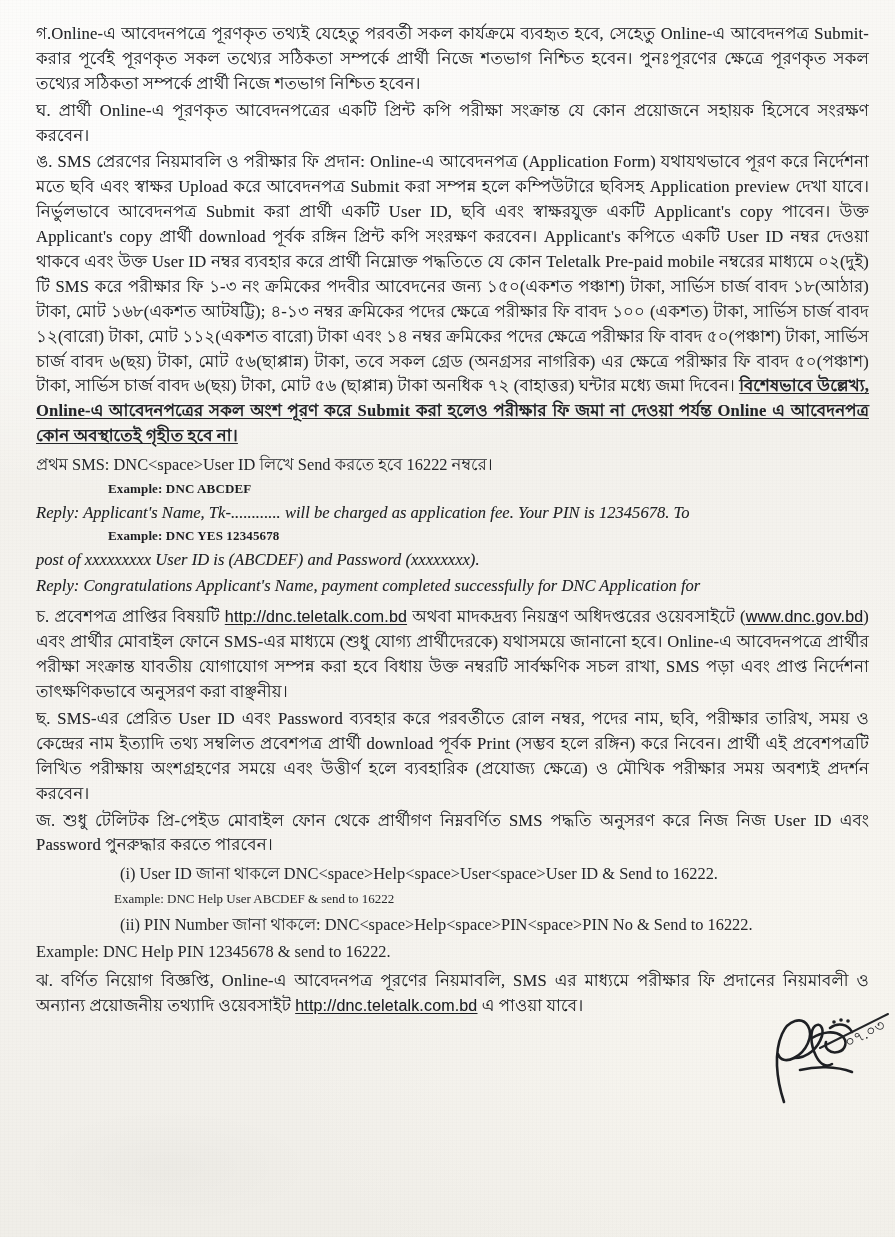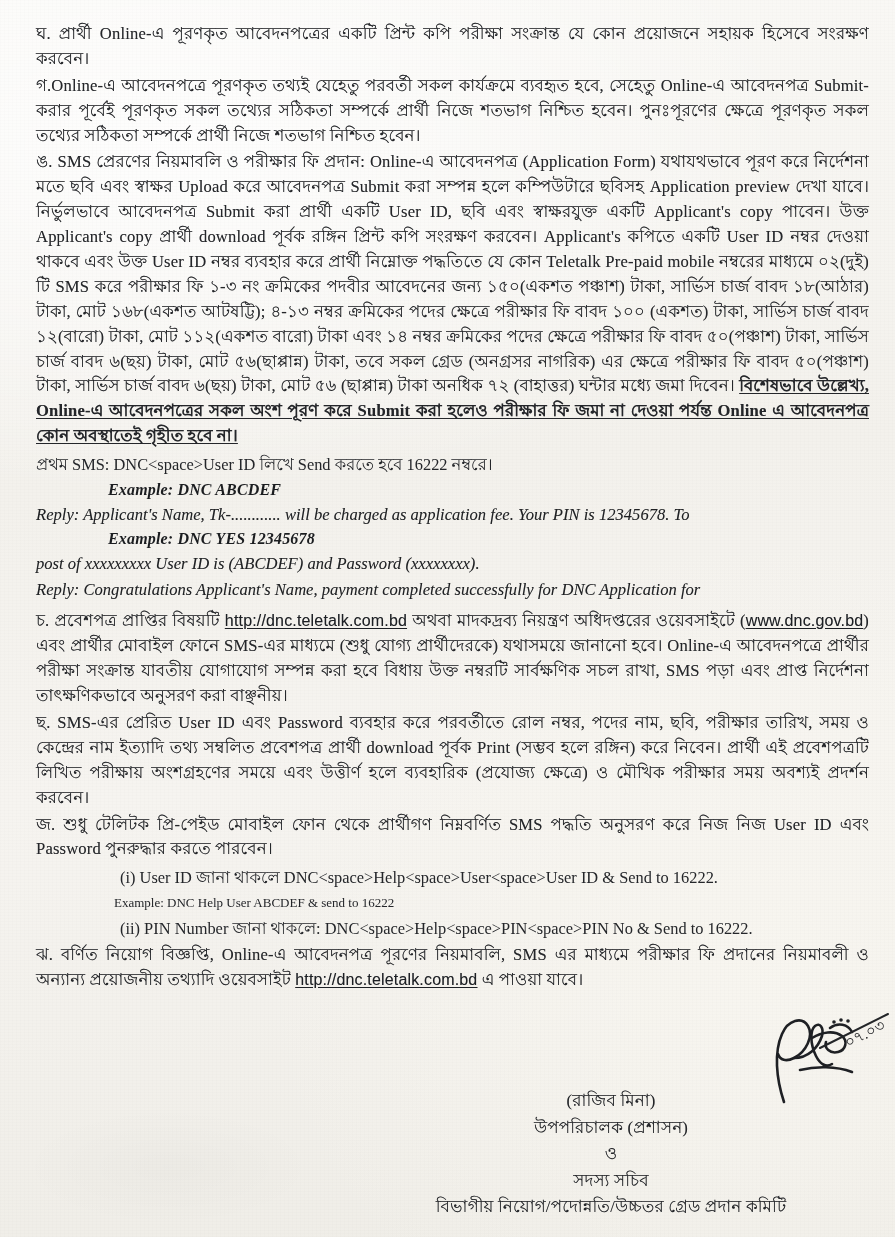--- a/index.html
+++ b/index.html
@@ -67,23 +67,22 @@
   
   .italic-line {
     font-style: italic;
     font-size: 16.6px;
     line-height: 1.52;
     color: #1f2124;
     margin: 1px 0 1px 0;
     text-shadow: 0 0 .6px rgba(40,40,40,.3);
   }
   .ex-line {
-    font-style: italic;
     font-weight: 700;
-    font-size: 16px;
+    font-size: 13px;
     margin: 3px 0 3px 72px;
     color: #1b1d20;
     letter-spacing: .01em;
   }
 
   .sms-line {
     font-size: 16.4px;
     color: #24262a;
     margin: 4px 0 2px 0;
     line-height: 1.5;
@@ -164,23 +163,23 @@
   }
 </style>
 </head>
 <body>
 
 <div id="page">
   <div class="smudge"></div>
 
   <div class="content">
 
+    <p class="para bn">গ.Online-এ আবেদনপত্রে পূরণকৃত তথ্যই যেহেতু পরবর্তী সকল কার্যক্রমে ব্যবহৃত হবে, সেহেতু Online-এ আবেদনপত্র Submit-করার পূর্বেই পূরণকৃত সকল তথ্যের সঠিকতা সম্পর্কে প্রার্থী নিজে শতভাগ নিশ্চিত হবেন। পুনঃপূরণের ক্ষেত্রে পূরণকৃত সকল তথ্যের সঠিকতা সম্পর্কে প্রার্থী নিজে শতভাগ নিশ্চিত হবেন।</p>
+
     <p class="para bn">ঘ. প্রার্থী Online-এ পূরণকৃত আবেদনপত্রের একটি প্রিন্ট কপি পরীক্ষা সংক্রান্ত যে কোন প্রয়োজনে সহায়ক হিসেবে সংরক্ষণ করবেন।</p>
-
-    <p class="para bn">গ.Online-এ আবেদনপত্রে পূরণকৃত তথ্যই যেহেতু পরবর্তী সকল কার্যক্রমে ব্যবহৃত হবে, সেহেতু Online-এ আবেদনপত্র Submit-করার পূর্বেই পূরণকৃত সকল তথ্যের সঠিকতা সম্পর্কে প্রার্থী নিজে শতভাগ নিশ্চিত হবেন। পুনঃপূরণের ক্ষেত্রে পূরণকৃত সকল তথ্যের সঠিকতা সম্পর্কে প্রার্থী নিজে শতভাগ নিশ্চিত হবেন।</p>
 
     <p class="para bn"><span>ঙ. SMS প্রেরণের নিয়মাবলি ও পরীক্ষার ফি প্রদান:  Online-এ আবেদনপত্র (Application Form) যথাযথভাবে পূরণ করে নির্দেশনা মতে ছবি এবং স্বাক্ষর Upload করে আবেদনপত্র Submit করা সম্পন্ন হলে কম্পিউটারে ছবিসহ Application preview দেখা যাবে। নির্ভুলভাবে আবেদনপত্র Submit করা প্রার্থী একটি User ID, ছবি এবং স্বাক্ষরযুক্ত একটি Applicant's copy পাবেন। উক্ত Applicant's copy প্রার্থী download পূর্বক রঙ্গিন প্রিন্ট কপি সংরক্ষণ করবেন। Applicant's কপিতে একটি User ID নম্বর দেওয়া থাকবে এবং উক্ত User ID নম্বর ব্যবহার করে প্রার্থী নিম্নোক্ত পদ্ধতিতে যে কোন Teletalk Pre-paid mobile নম্বরের মাধ্যমে ০২(দুই) টি SMS করে পরীক্ষার ফি ১-৩ নং ক্রমিকের পদবীর আবেদনের জন্য ১৫০(একশত পঞ্চাশ) টাকা, সার্ভিস চার্জ বাবদ ১৮(আঠার) টাকা, মোট ১৬৮(একশত আটষট্টি); ৪-১৩ নম্বর ক্রমিকের পদের ক্ষেত্রে পরীক্ষার ফি বাবদ ১০০ (একশত) টাকা, সার্ভিস চার্জ বাবদ ১২(বারো) টাকা, মোট ১১২(একশত বারো) টাকা এবং ১৪ নম্বর ক্রমিকের পদের ক্ষেত্রে পরীক্ষার ফি বাবদ ৫০(পঞ্চাশ) টাকা, সার্ভিস চার্জ বাবদ ৬(ছয়) টাকা, মোট ৫৬(ছাপ্পান্ন) টাকা, তবে সকল গ্রেড (অনগ্রসর নাগরিক) এর ক্ষেত্রে পরীক্ষার ফি বাবদ ৫০(পঞ্চাশ) টাকা, সার্ভিস চার্জ বাবদ ৬(ছয়) টাকা, মোট ৫৬ (ছাপ্পান্ন) টাকা অনধিক ৭২ (বাহাত্তর) ঘন্টার মধ্যে জমা দিবেন। </span><span class="emph">বিশেষভাবে উল্লেখ্য, Online-এ আবেদনপত্রের সকল অংশ পূরণ করে Submit করা হলেও পরীক্ষার ফি জমা না দেওয়া পর্যন্ত Online এ আবেদনপত্র কোন অবস্থাতেই গৃহীত হবে না।</span></p>
 
     <p class="sms-line nojust">প্রথম SMS: DNC&lt;space&gt;User ID লিখে Send  করতে হবে 16222  নম্বরে।</p>
 
     <p class="ex-line">Example: DNC ABCDEF</p>
 
     <p class="italic-line nojust">Reply: Applicant's Name, Tk-............ will be charged as application fee. Your PIN is 12345678. To</p>
 
 
@@ -193,20 +192,21 @@
 
     <p class="para bn"><span>চ. প্রবেশপত্র প্রাপ্তির বিষয়টি </span><span class="link">http://dnc.teletalk.com.bd</span><span> অথবা মাদকদ্রব্য নিয়ন্ত্রণ অধিদপ্তরের ওয়েবসাইটে (</span><span class="link">www.dnc.gov.bd</span><span>) এবং প্রার্থীর মোবাইল ফোনে SMS-এর মাধ্যমে (শুধু যোগ্য প্রার্থীদেরকে) যথাসময়ে জানানো হবে। Online-এ আবেদনপত্রে প্রার্থীর পরীক্ষা সংক্রান্ত যাবতীয় যোগাযোগ সম্পন্ন করা হবে বিধায় উক্ত নম্বরটি সার্বক্ষণিক সচল রাখা, SMS পড়া এবং প্রাপ্ত নির্দেশনা তাৎক্ষণিকভাবে অনুসরণ করা বাঞ্ছনীয়।</span></p>
 
     <p class="para bn">ছ. SMS-এর প্রেরিত User ID এবং Password  ব্যবহার করে পরবর্তীতে রোল নম্বর, পদের নাম, ছবি, পরীক্ষার তারিখ, সময় ও কেন্দ্রের নাম ইত্যাদি তথ্য সম্বলিত প্রবেশপত্র প্রার্থী download পূর্বক Print (সম্ভব হলে রঙ্গিন) করে নিবেন। প্রার্থী এই প্রবেশপত্রটি লিখিত পরীক্ষায় অংশগ্রহণের সময়ে এবং উত্তীর্ণ হলে ব্যবহারিক (প্রযোজ্য ক্ষেত্রে) ও মৌখিক পরীক্ষার সময় অবশ্যই প্রদর্শন করবেন।</p>
 
     <p class="para bn">জ. শুধু টেলিটক প্রি-পেইড মোবাইল ফোন থেকে প্রার্থীগণ নিম্নবর্ণিত SMS পদ্ধতি অনুসরণ করে নিজ নিজ User ID এবং Password পুনরুদ্ধার করতে পারবেন।</p>
 
     <p class="indent-i">(i) User ID জানা থাকলে DNC&lt;space&gt;Help&lt;space&gt;User&lt;space&gt;User ID &amp; Send to 16222.</p>
     <p class="indent-ex">Example: DNC Help User ABCDEF &amp; send to 16222</p>
     <p class="indent-i">(ii) PIN Number জানা থাকলে: DNC&lt;space&gt;Help&lt;space&gt;PIN&lt;space&gt;PIN No &amp; Send to 16222.</p>
+    <p class="flush-ex">Example: DNC Help PIN 12345678 &amp; send to 16222.</p>
 
     <p class="para bn"><span>ঝ. বর্ণিত নিয়োগ বিজ্ঞপ্তি, Online-এ আবেদনপত্র পূরণের নিয়মাবলি, SMS এর মাধ্যমে পরীক্ষার ফি প্রদানের নিয়মাবলী ও অন্যান্য প্রয়োজনীয় তথ্যাদি ওয়েবসাইট </span><span class="link">http://dnc.teletalk.com.bd</span><span> এ পাওয়া যাবে।</span></p>
 
   </div>
 
   <div class="sig-zone">
 
     <svg class="sig-svg" width="130" height="110" viewBox="0 0 130 110">
       <g fill="none" stroke="#1e2024" stroke-width="2.6" stroke-linecap="round" stroke-linejoin="round">
         <path d="M24 94 C16 70, 14 44, 22 26 C28 12, 42 8, 48 18 C54 28, 46 44, 34 50 C26 54, 20 52, 18 46"></path>
@@ -219,21 +219,14 @@
         <circle cx="74" cy="14" r="1.8"></circle>
         <circle cx="81" cy="12" r="1.8"></circle>
         <circle cx="88" cy="13" r="1.8"></circle>
       </g>
       <g fill="none" stroke="#232528" stroke-width="2" stroke-linecap="round">
         <path d="M60 40 L128 6"></path>
       </g>
       <text x="88" y="40" font-family="'Liberation Serif', serif" font-size="15" fill="#232528" transform="rotate(-27 88 40)">০৭.০৩</text>
     </svg>
 
-    <div class="sig-lines">
-      <div class="sig-name">(রাজিব মিনা)</div>
-      <div class="sig-role">উপপরিচালক (প্রশাসন)</div>
-      <div class="sig-and">ও</div>
-      <div class="sig-member">সদস্য সচিব</div>
-      <div class="sig-committee">বিভাগীয় নিয়োগ/পদোন্নতি/উচ্চতর গ্রেড প্রদান কমিটি</div>
-    </div>
   </div>
 </div>
 
 </body></html>

